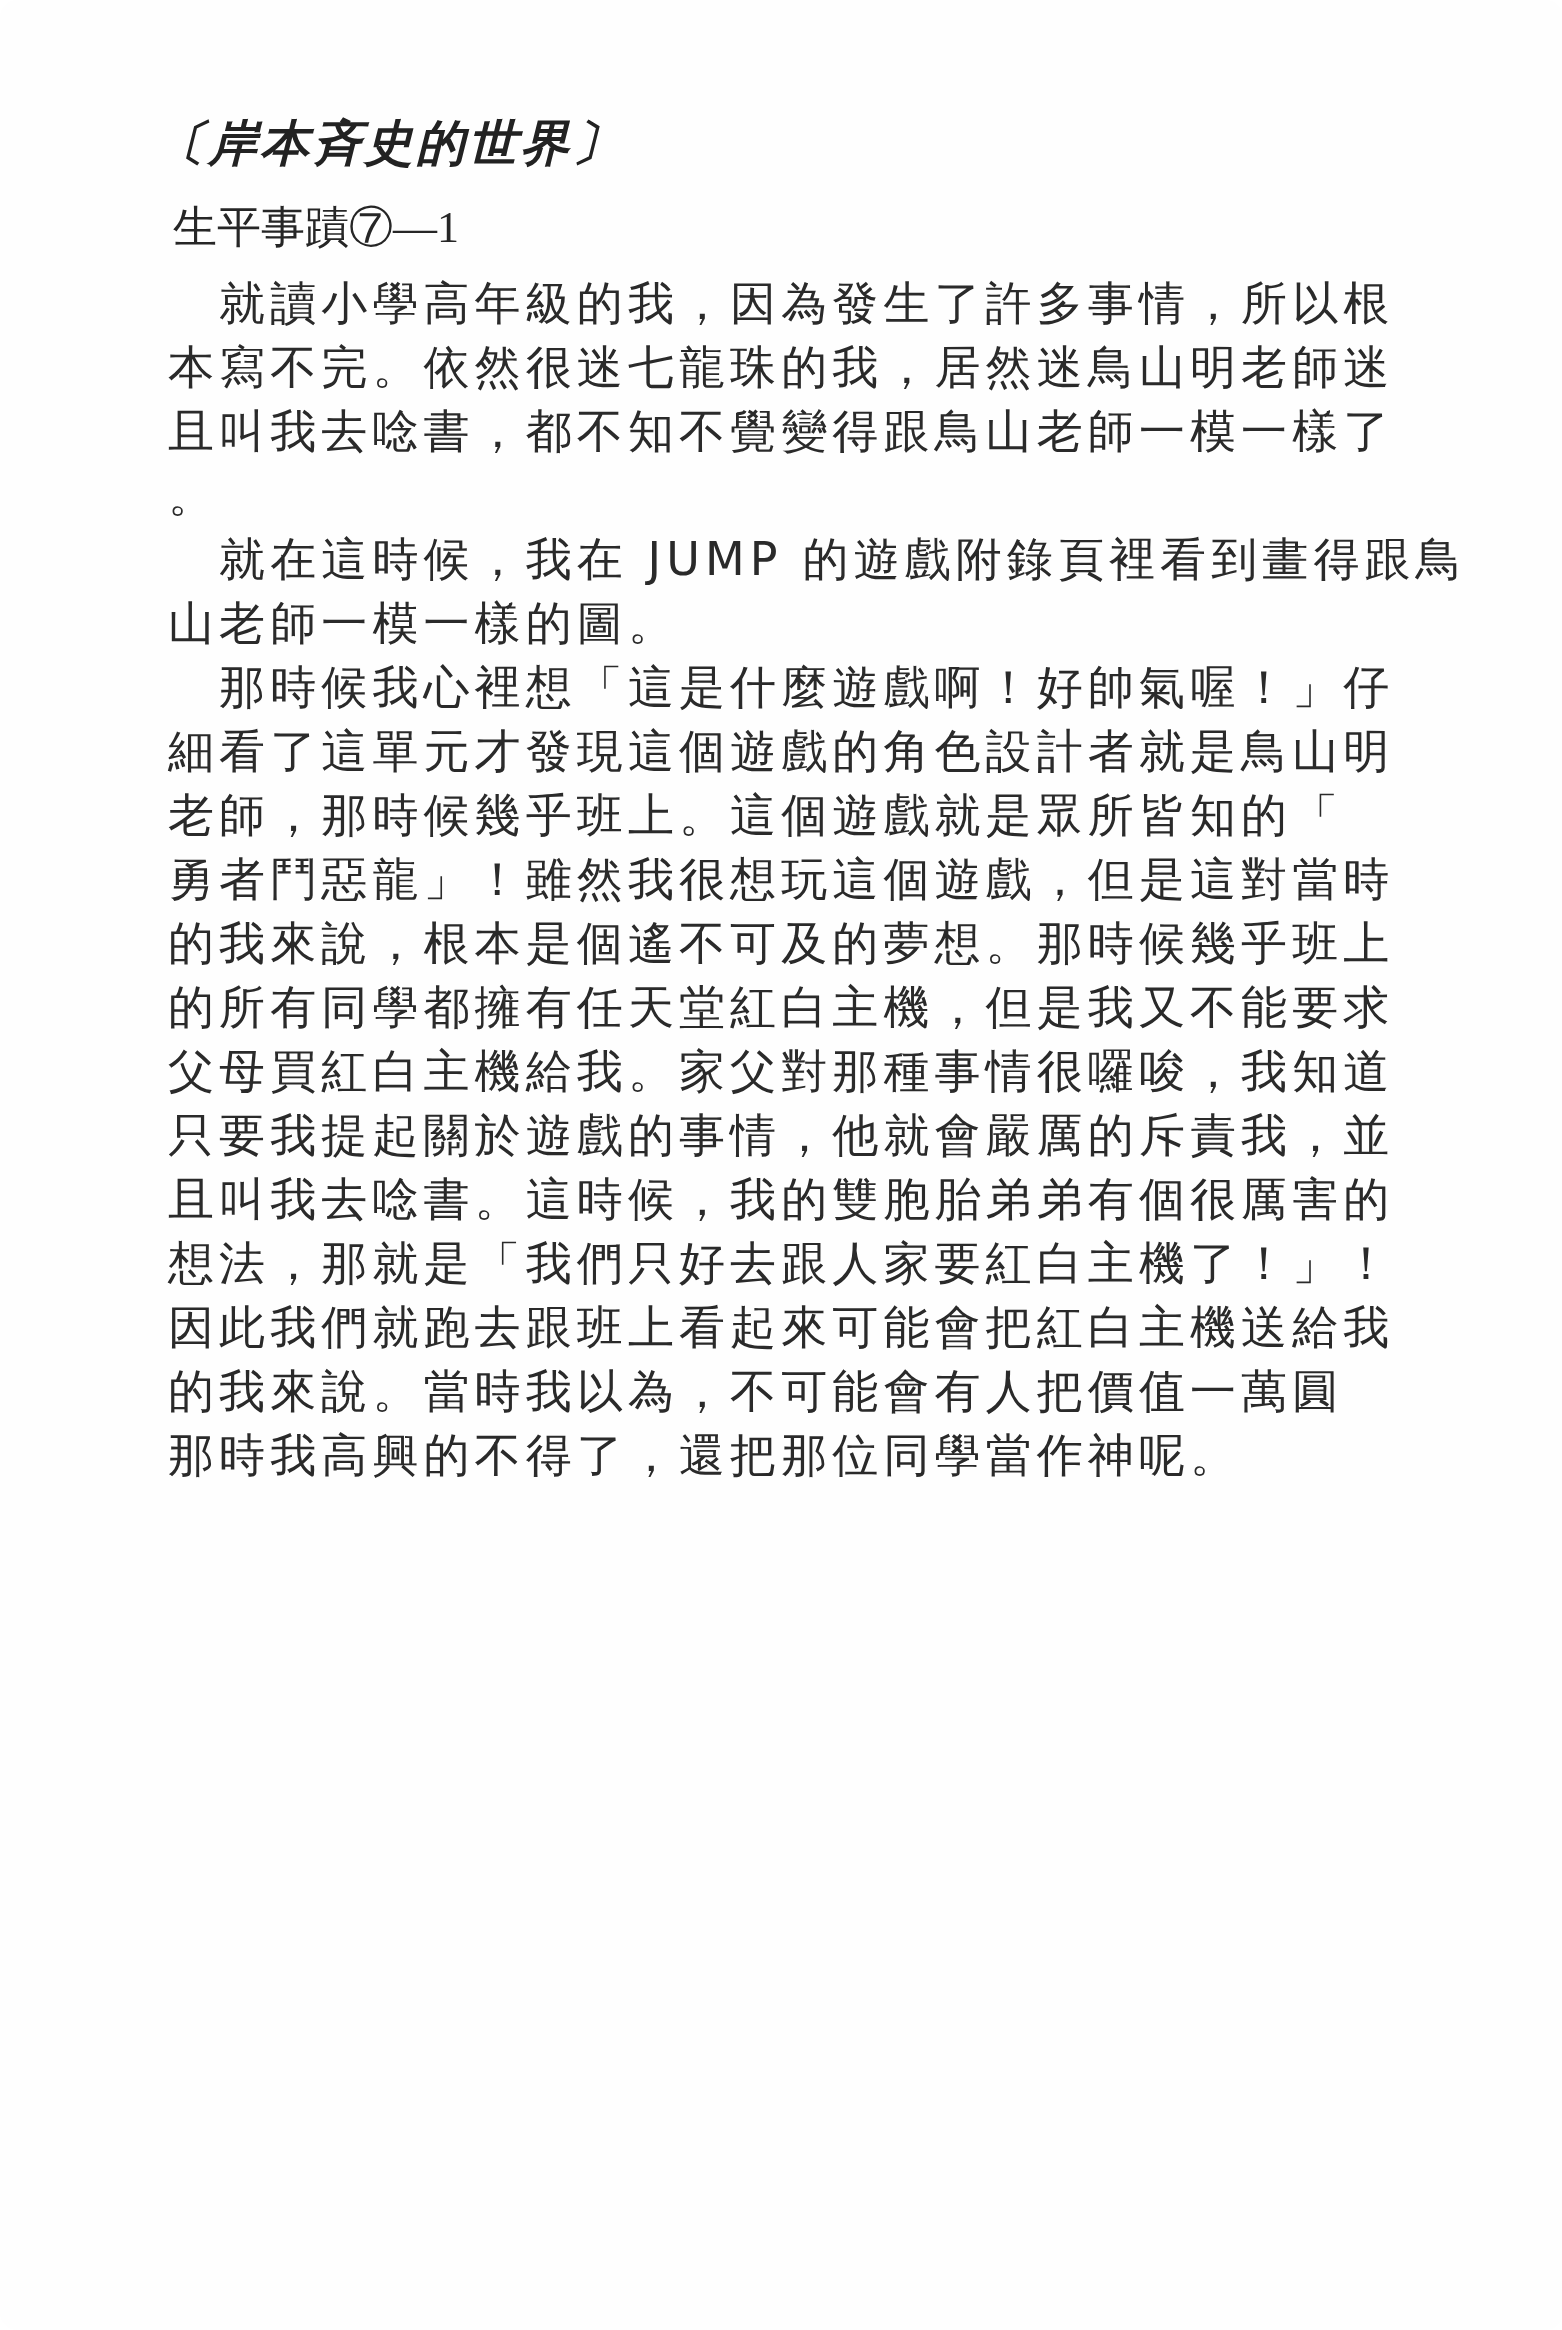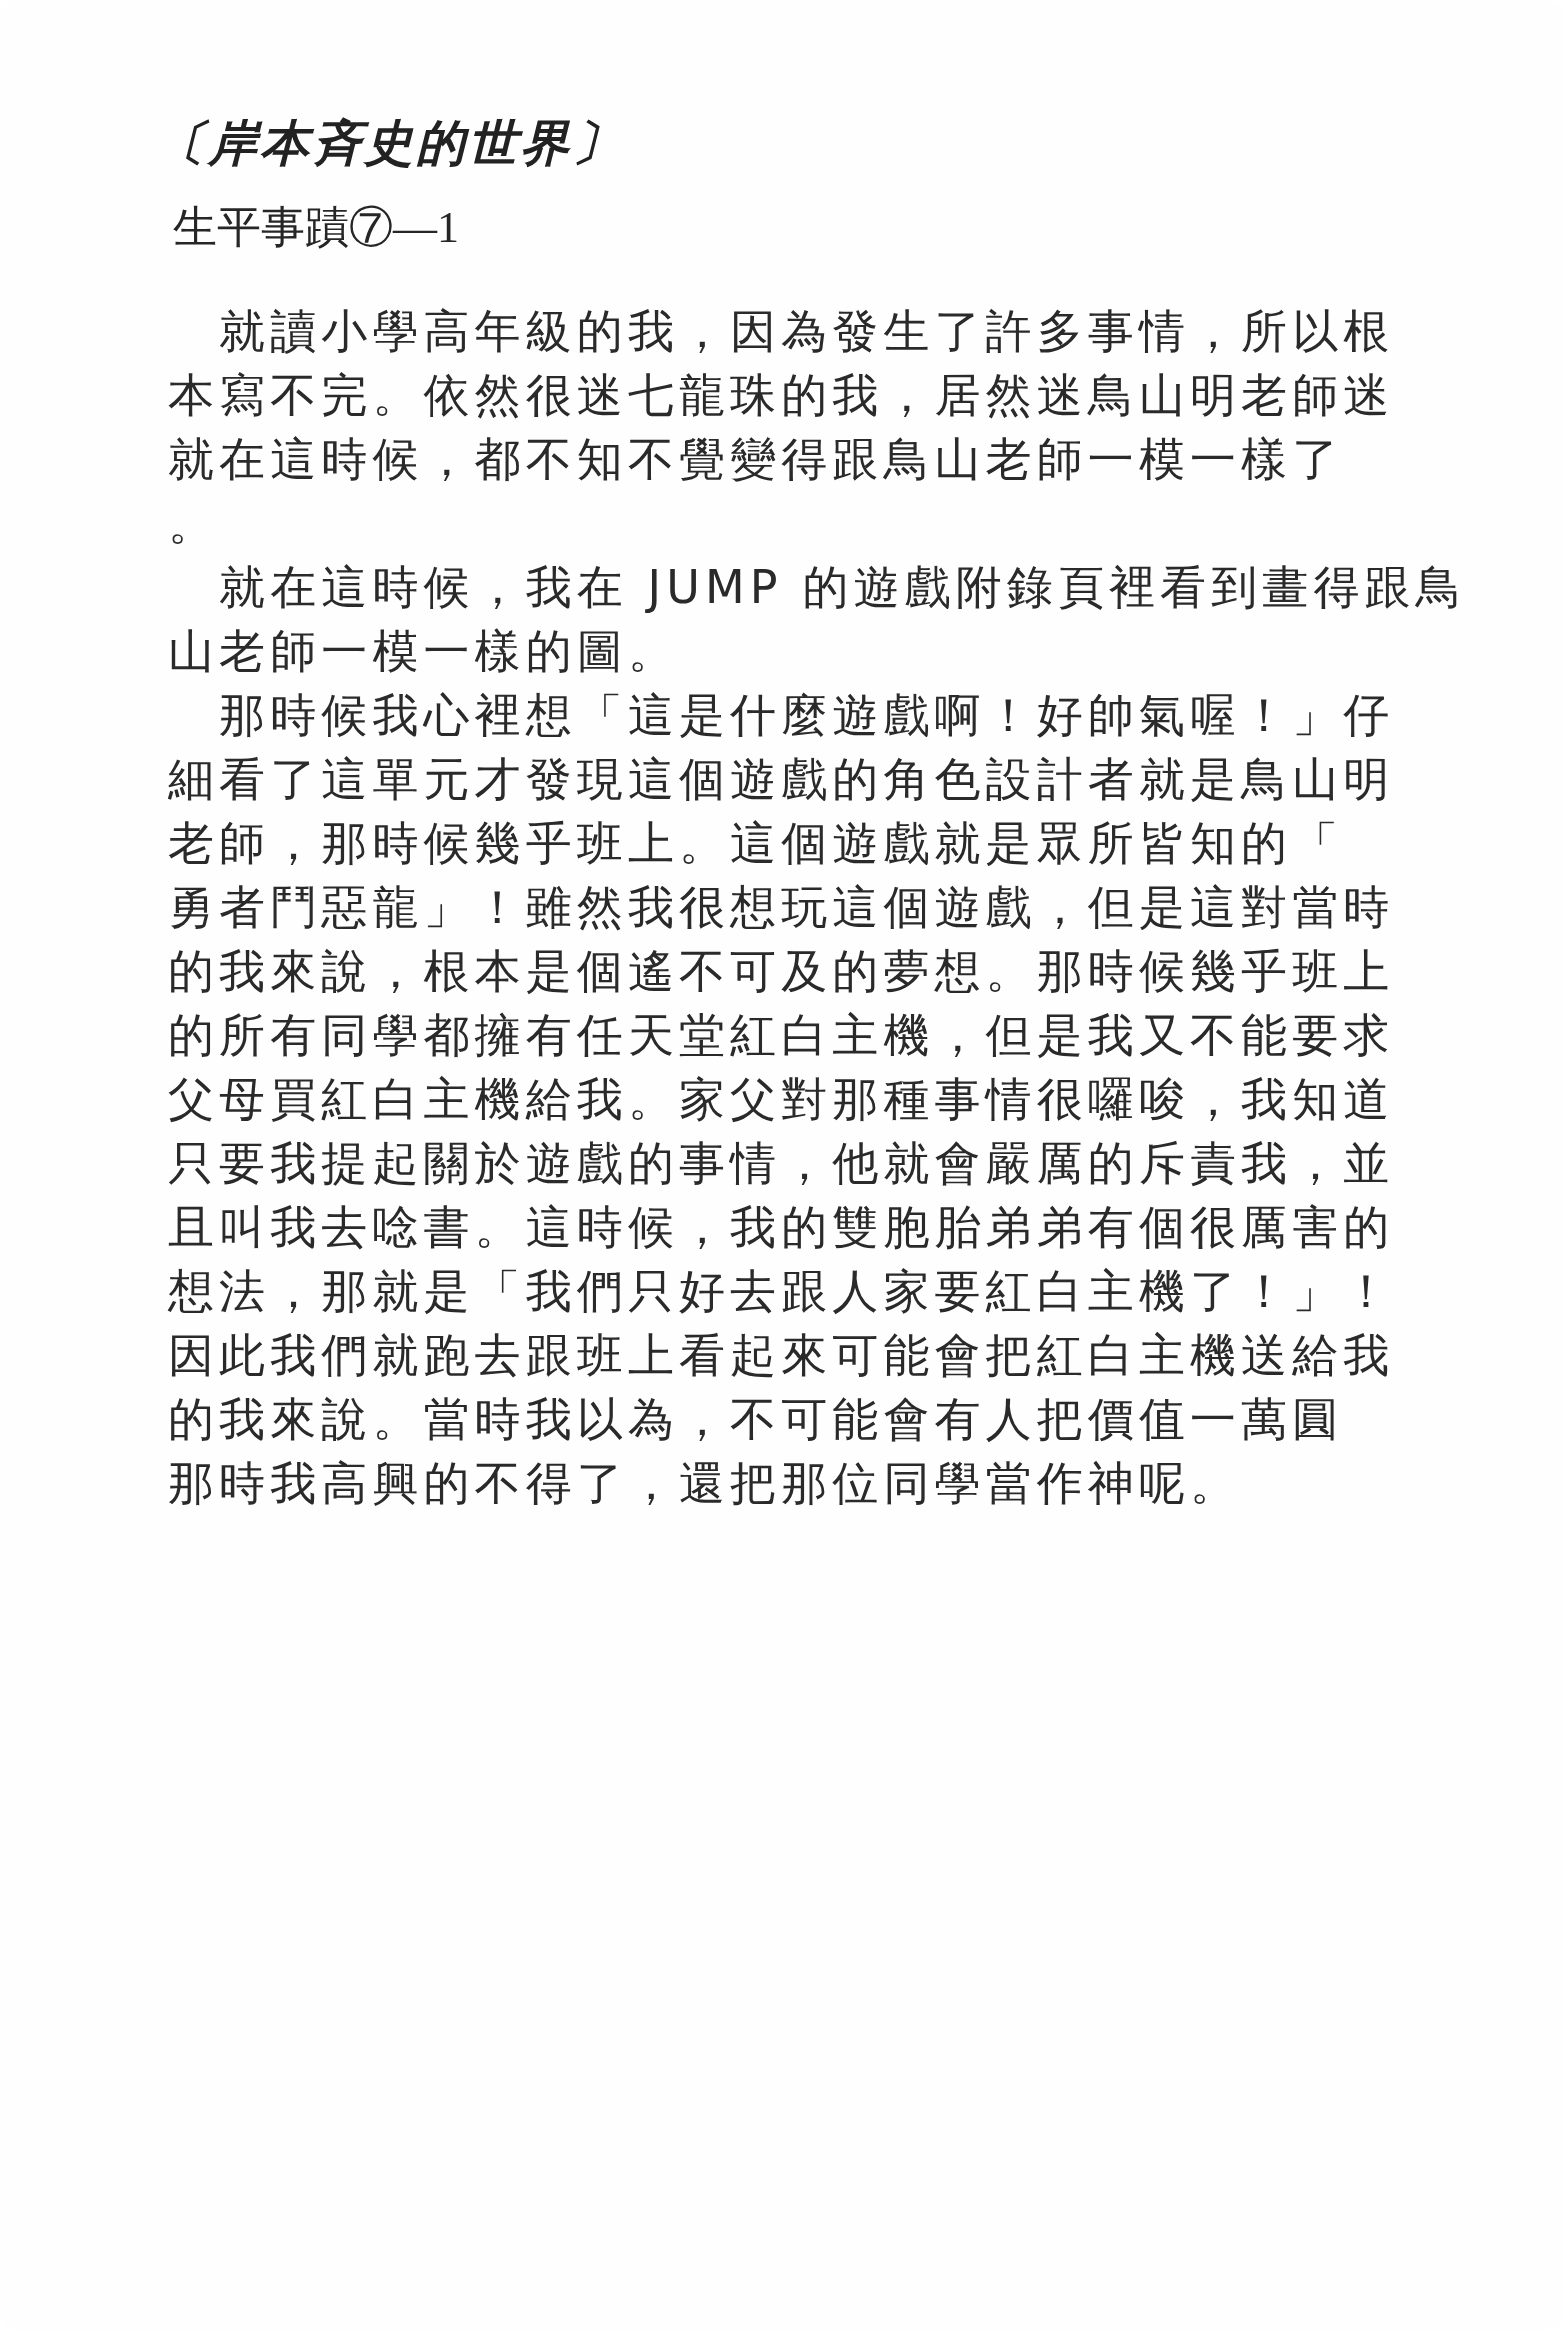--- a/index.html
+++ b/index.html
@@ -48,21 +48,20 @@
     }
     .body-text {
       position: absolute;
       left: 168px;
       top: 271px;
       width: 1221px;
       font-family: "DejaVu Sans", "Liberation Sans", sans-serif;
       font-size: 46px;
       line-height: 64px;
       color: #2a2a2a;
-      margin-top: 28px;
     }
     .line {
       display: block;
       height: 64px;
       white-space: nowrap;
       letter-spacing: 5.1px;
     }
   </style>
 </head>
 <body>
@@ -70,21 +69,21 @@
 <div class="page">
 
   <div class="series-title">〔岸本斉史的世界〕</div>
 
   <div class="section-title">生平事蹟⑦—1</div>
 
   <div class="body-text">
     <div>
       <span class="line">　就讀小學高年級的我，因為發生了許多事情，所以根</span>
       <span class="line">本寫不完。依然很迷七龍珠的我，居然迷鳥山明老師迷</span>
-      <span class="line">就在這時候，都不知不覺變得跟鳥山老師一模一樣了</span>
+      <span class="line">且叫我去唸書，都不知不覺變得跟鳥山老師一模一樣了</span>
       <span class="line">。</span>
     </div>
     <div>
       <span class="line">　就在這時候，我在 JUMP 的遊戲附錄頁裡看到畫得跟鳥</span>
       <span class="line">山老師一模一樣的圖。</span>
     </div>
     <div>
       <span class="line">　那時候我心裡想「這是什麼遊戲啊！好帥氣喔！」仔</span>
       <span class="line">細看了這單元才發現這個遊戲的角色設計者就是鳥山明</span>
       <span class="line">老師，那時候幾乎班上。這個遊戲就是眾所皆知的「</span>

